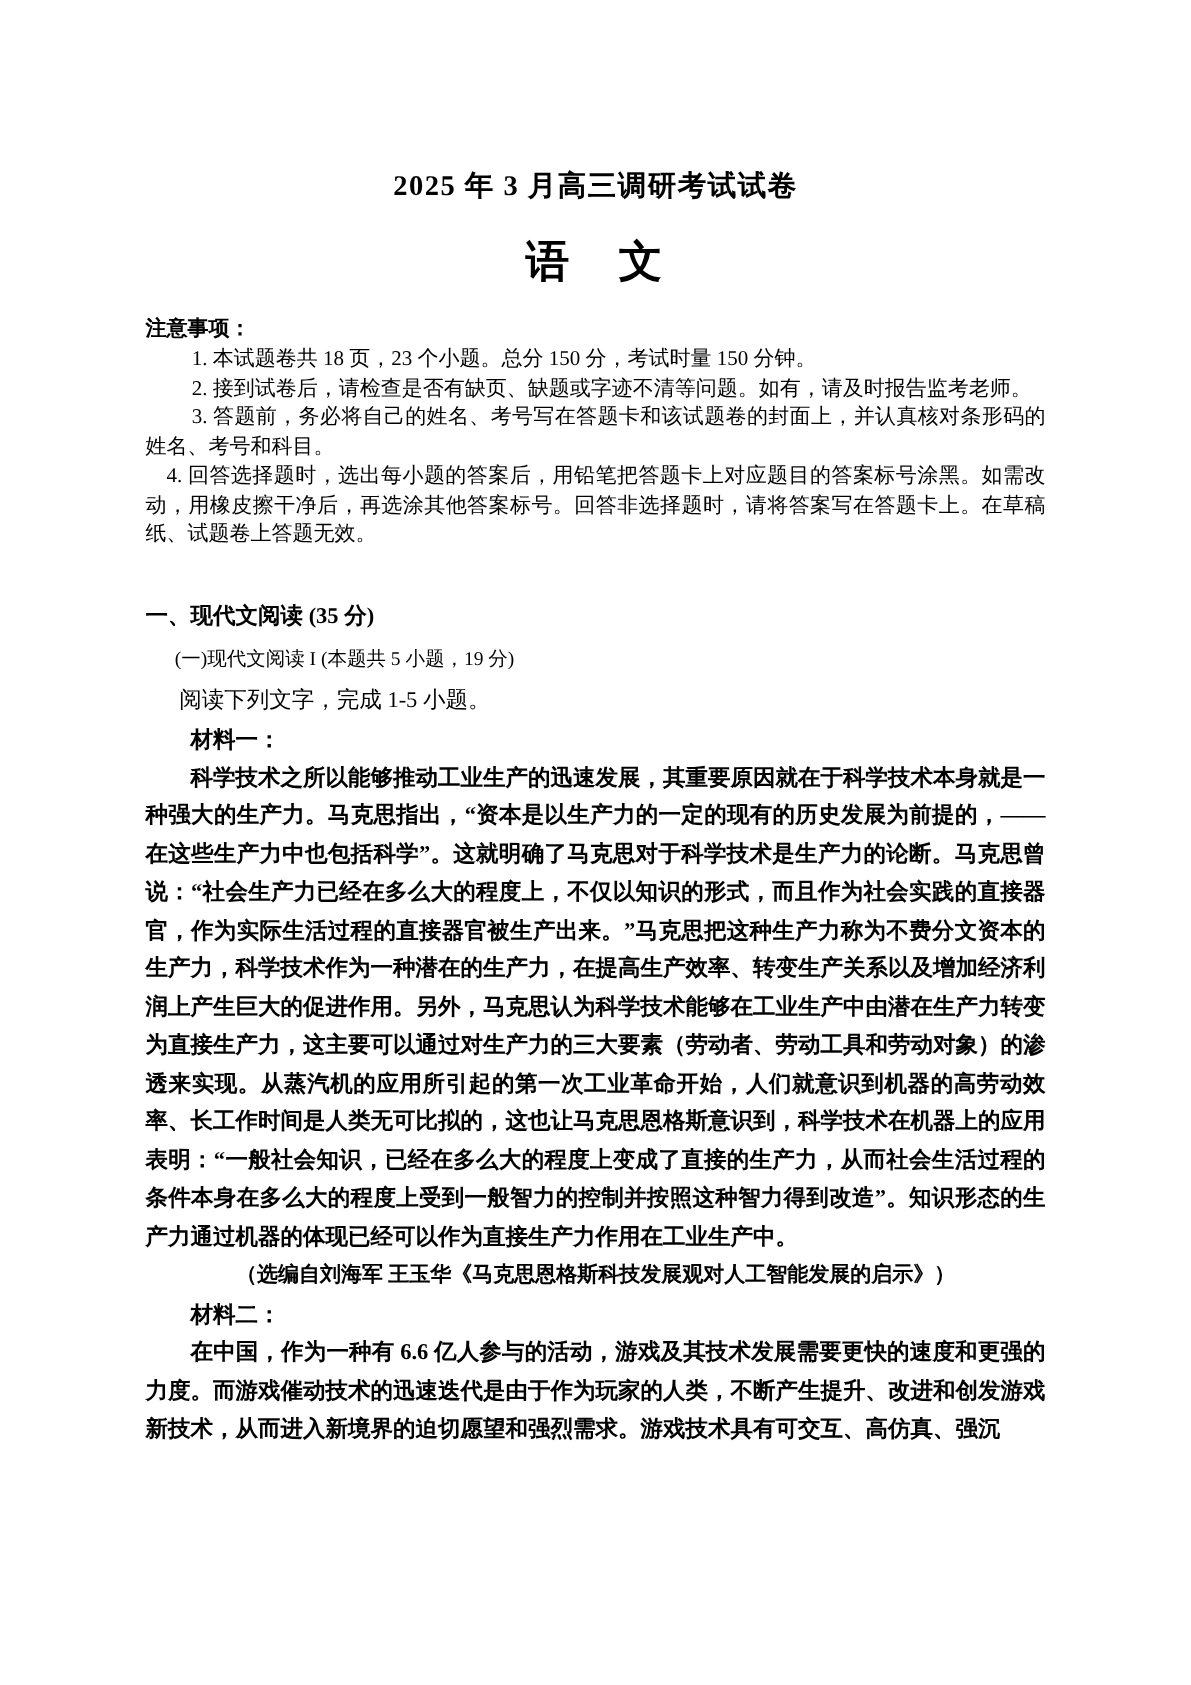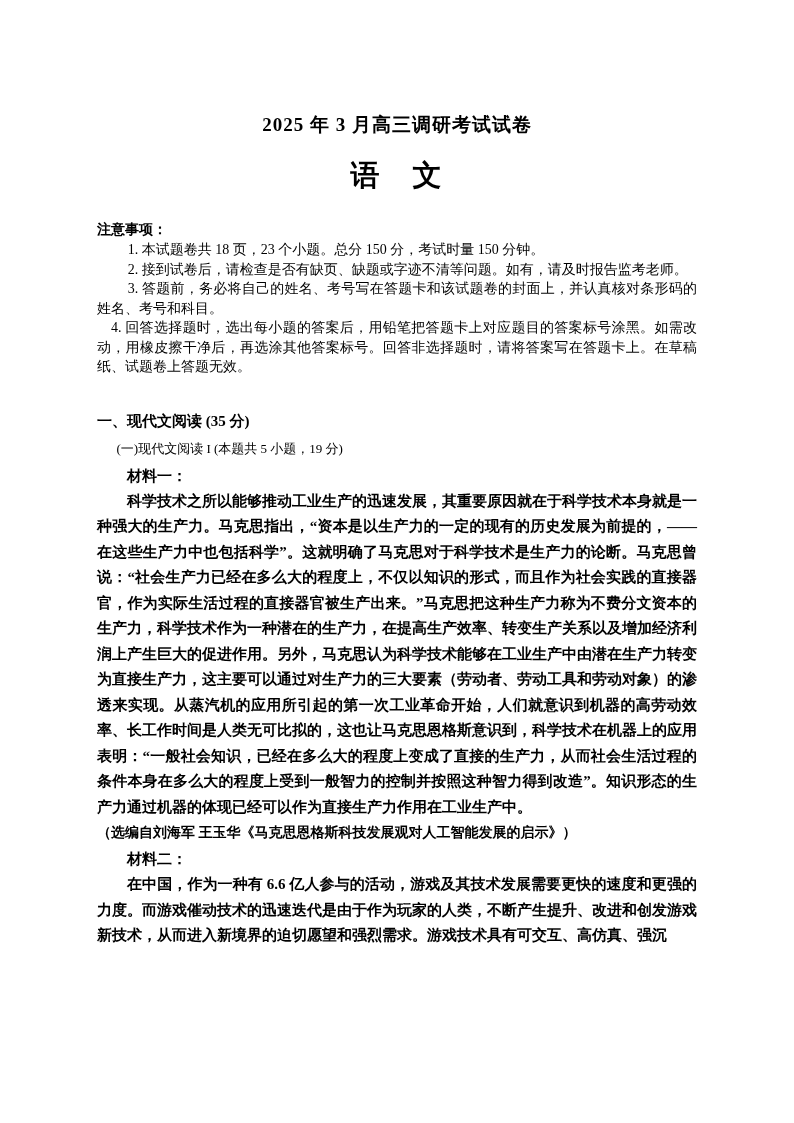--- a/index.html
+++ b/index.html
@@ -23,21 +23,21 @@
     letter-spacing: 1px;
   }
   .subject {
     text-align: center;
     font-size: 29px;
     font-weight: bold;
     line-height: 38px;
     margin-top: 18px;
     letter-spacing: 2px;
   }
-  .notice { margin-top: 26px; }
+  .notice { margin-top: 16px; }
   .notice-heading {
     font-size: 14px;
     font-weight: bold;
     line-height: 20px;
   }
   .notice p {
     font-size: 14px;
     font-weight: normal;
     line-height: 19.5px;
     text-align: justify;
@@ -72,21 +72,21 @@
     font-size: 15px;
     font-weight: bold;
     line-height: 25.5px;
     text-align: justify;
     text-indent: 2em;
   }
   .source-line {
     font-size: 14px;
     font-weight: bold;
     line-height: 26px;
-    text-align: left;
+    text-align: center;
   }
   .footer {
     position: absolute;
     left: 0;
     right: 0;
     top: 988px;
     text-align: center;
     font-size: 12.5px;
     font-weight: bold;
   }
@@ -104,20 +104,21 @@
     <div class="notice-heading">注意事项：</div>
     <p class="ind2">1. 本试题卷共 18 页，23 个小题。总分 150 分，考试时量 150 分钟。</p>
     <p class="ind2">2. 接到试卷后，请检查是否有缺页、缺题或字迹不清等问题。如有，请及时报告监考老师。</p>
     <p class="ind2">3. 答题前，务必将自己的姓名、考号写在答题卡和该试题卷的封面上，并认真核对条形码的姓名、考号和科目。</p>
     <p class="ind1">4. 回答选择题时，选出每小题的答案后，用铅笔把答题卡上对应题目的答案标号涂黑。如需改动，用橡皮擦干净后，再选涂其他答案标号。回答非选择题时，请将答案写在答题卡上。在草稿纸、试题卷上答题无效。</p>
   </div>
 
   <div class="reading">
     <div class="section-heading">一、现代文阅读 (35 分)</div>
     <div class="sub-heading">(一)现代文阅读 I (本题共 5 小题，19 分)</div>
+    <div class="instruction">阅读下列文字，完成 1-5 小题。</div>
 
     <p class="material-label">材料一：</p>
     <p class="material-text">科学技术之所以能够推动工业生产的迅速发展，其重要原因就在于科学技术本身就是一种强大的生产力。马克思指出，“资本是以生产力的一定的现有的历史发展为前提的，——在这些生产力中也包括科学”。这就明确了马克思对于科学技术是生产力的论断。马克思曾说：“社会生产力已经在多么大的程度上，不仅以知识的形式，而且作为社会实践的直接器官，作为实际生活过程的直接器官被生产出来。”马克思把这种生产力称为不费分文资本的生产力，科学技术作为一种潜在的生产力，在提高生产效率、转变生产关系以及增加经济利润上产生巨大的促进作用。另外，马克思认为科学技术能够在工业生产中由潜在生产力转变为直接生产力，这主要可以通过对生产力的三大要素（劳动者、劳动工具和劳动对象）的渗透来实现。从蒸汽机的应用所引起的第一次工业革命开始，人们就意识到机器的高劳动效率、长工作时间是人类无可比拟的，这也让马克思恩格斯意识到，科学技术在机器上的应用表明：“一般社会知识，已经在多么大的程度上变成了直接的生产力，从而社会生活过程的条件本身在多么大的程度上受到一般智力的控制并按照这种智力得到改造”。知识形态的生产力通过机器的体现已经可以作为直接生产力作用在工业生产中。</p>
     <p class="source-line">（选编自刘海军 王玉华《马克思恩格斯科技发展观对人工智能发展的启示》）</p>
 
     <p class="material-label">材料二：</p>
     <p class="material-text">在中国，作为一种有 6.6 亿人参与的活动，游戏及其技术发展需要更快的速度和更强的力度。而游戏催动技术的迅速迭代是由于作为玩家的人类，不断产生提升、改进和创发游戏新技术，从而进入新境界的迫切愿望和强烈需求。游戏技术具有可交互、高仿真、强沉</p>
   </div>
 
   <div class="footer">语文试题第 1 页 共 11 页</div>

